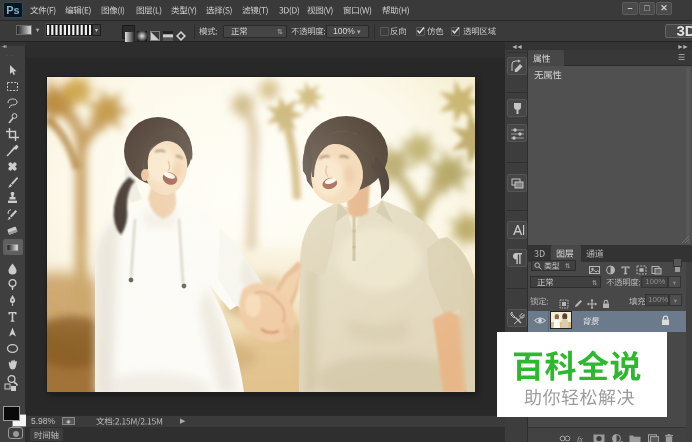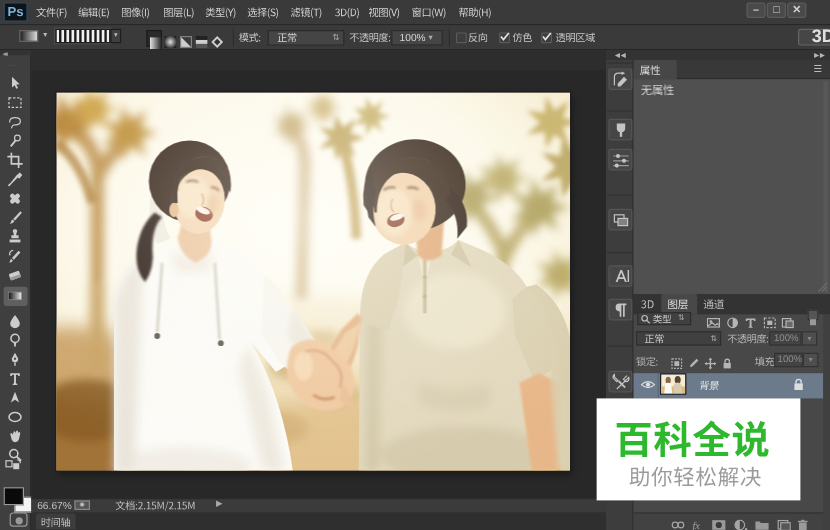--- a/index.html
+++ b/index.html
@@ -223,21 +223,21 @@
       <path d="M10 0 Q13 0 13 3" fill="none" stroke="#ccc"></path>
     </svg>
 <div class="abs" style="left:12px;top:414px;width:15px;height:13px;background:#f4f4f4;border:1px solid #888"></div>
 <div class="abs" style="left:3px;top:406px;width:17px;height:15px;background:#0a0a0a;border:1px solid #9a9a9a"></div>
 <div class="abs" style="left:8px;top:427px;width:15px;height:12px;border:1px solid #999;border-radius:3px;background:#3f3f3f">
       <div style="position:absolute;left:4px;top:2.5px;width:6px;height:6px;border-radius:50%;background:#999"></div>
     </div>
 <div class="abs" style="left:26px;top:42px;width:479px;height:16px;background:#2d2d2d"></div>
 <div class="abs" style="left:26px;top:58px;width:479px;height:357px;background:#282828"></div>
 <div class="abs" style="left:26px;top:415px;width:479px;height:12px;background:#3b3b3b;border-top:1px solid #2a2a2a"></div>
-<div class="abs" style="left:31px;top:416px;width:40px;height:10px;color:#c0c0c0;font-size:8.5px;line-height:10px">66.67%</div>
+<div class="abs" style="left:31px;top:416px;width:40px;height:10px;color:#c0c0c0;font-size:8.5px;line-height:10px">5.98%</div>
 <div class="abs" style="left:62px;top:417px;width:13px;height:8px;border:1px solid #888;background:#555;font-size:5px;color:#ccc;text-align:center;line-height:7px">◉</div>
 <svg style="position:absolute;left:94px;top:414.6px;overflow:visible" width="71" height="12" viewBox="-2 -9.4 71 12">
       <path d="M3.6 -7.0C3.9 -6.6 4.1 -6.0 4.2 -5.7L4.9 -5.9C4.8 -6.2 4.5 -6.8 4.3 -7.2ZM0.4 -5.6V-5.0H1.8C2.3 -3.7 2.9 -2.6 3.8 -1.7C2.9 -0.9 1.7 -0.3 0.3 0.1C0.4 0.2 0.6 0.5 0.7 0.7C2.1 0.2 3.3 -0.4 4.3 -1.2C5.2 -0.4 6.4 0.2 7.8 0.6C7.9 0.4 8.1 0.2 8.2 0.0C6.9 -0.3 5.7 -0.9 4.8 -1.7C5.6 -2.6 6.3 -3.7 6.8 -5.0H8.1V-5.6ZM4.3 -2.2C3.5 -3.0 2.9 -3.9 2.4 -5.0H6.0C5.6 -3.9 5.0 -2.9 4.3 -2.2Z M15.5 -6.6C15.4 -6.0 15.0 -5.1 14.7 -4.5L15.2 -4.4C15.5 -4.9 15.9 -5.7 16.2 -6.4ZM11.7 -6.4C12.0 -5.8 12.3 -4.9 12.4 -4.4L13.0 -4.6C12.8 -5.2 12.5 -6.0 12.2 -6.6ZM9.9 -7.1V-5.3H8.7V-4.7H9.8C9.6 -3.6 9.0 -2.2 8.5 -1.5C8.6 -1.3 8.8 -1.1 8.9 -0.9C9.3 -1.5 9.7 -2.4 9.9 -3.4V0.7H10.5V-3.6C10.8 -3.2 11.1 -2.7 11.2 -2.4L11.6 -2.9C11.5 -3.1 10.8 -4.1 10.5 -4.4V-4.7H11.6V-5.3H10.5V-7.1ZM11.4 -0.5V0.1H15.5V0.6H16.1V-4.0H14.2V-7.1H13.6V-4.0H11.6V-3.4H15.5V-2.3H11.7V-1.7H15.5V-0.5Z M17.8 -3.3C18.1 -3.3 18.3 -3.6 18.3 -3.9C18.3 -4.3 18.1 -4.5 17.8 -4.5C17.5 -4.5 17.2 -4.3 17.2 -3.9C17.2 -3.6 17.5 -3.3 17.8 -3.3ZM17.8 0.1C18.1 0.1 18.3 -0.1 18.3 -0.5C18.3 -0.8 18.1 -1.1 17.8 -1.1C17.5 -1.1 17.2 -0.8 17.2 -0.5C17.2 -0.1 17.5 0.1 17.8 0.1Z M19.1 0.0H23.1V-0.7H21.3C21.0 -0.7 20.6 -0.6 20.3 -0.6C21.8 -2.0 22.8 -3.3 22.8 -4.5C22.8 -5.6 22.1 -6.3 20.9 -6.3C20.1 -6.3 19.6 -6.0 19.1 -5.4L19.6 -5.0C19.9 -5.4 20.3 -5.7 20.8 -5.7C21.6 -5.7 22.0 -5.2 22.0 -4.5C22.0 -3.4 21.1 -2.2 19.1 -0.5Z M24.5 0.1C24.8 0.1 25.0 -0.1 25.0 -0.5C25.0 -0.8 24.8 -1.1 24.5 -1.1C24.1 -1.1 23.9 -0.8 23.9 -0.5C23.9 -0.1 24.1 0.1 24.5 0.1Z M26.2 0.0H29.6V-0.6H28.4V-6.2H27.8C27.4 -6.0 27.0 -5.9 26.5 -5.8V-5.3H27.6V-0.6H26.2Z M32.2 0.1C33.2 0.1 34.2 -0.7 34.2 -2.0C34.2 -3.4 33.4 -4.0 32.3 -4.0C32.0 -4.0 31.7 -3.9 31.4 -3.8L31.6 -5.6H33.9V-6.2H30.9L30.7 -3.3L31.1 -3.1C31.5 -3.3 31.7 -3.4 32.1 -3.4C32.9 -3.4 33.4 -2.9 33.4 -2.0C33.4 -1.1 32.9 -0.5 32.1 -0.5C31.4 -0.5 30.9 -0.9 30.6 -1.2L30.2 -0.7C30.6 -0.3 31.2 0.1 32.2 0.1Z M35.3 0.0H36.0V-3.5C36.0 -4.0 36.0 -4.7 35.9 -5.3H36.0L36.5 -3.9L37.7 -0.6H38.2L39.4 -3.9L39.9 -5.3H39.9C39.9 -4.7 39.8 -4.0 39.8 -3.5V0.0H40.5V-6.2H39.6L38.4 -2.9C38.2 -2.5 38.1 -2.0 38.0 -1.6H37.9C37.8 -2.0 37.6 -2.5 37.5 -2.9L36.3 -6.2H35.3Z M41.3 1.5H41.8L44.4 -6.7H43.8Z M44.7 0.0H48.6V-0.7H46.9C46.6 -0.7 46.2 -0.6 45.9 -0.6C47.3 -2.0 48.3 -3.3 48.3 -4.5C48.3 -5.6 47.6 -6.3 46.5 -6.3C45.7 -6.3 45.2 -6.0 44.7 -5.4L45.1 -5.0C45.5 -5.4 45.9 -5.7 46.4 -5.7C47.2 -5.7 47.5 -5.2 47.5 -4.5C47.5 -3.4 46.6 -2.2 44.7 -0.5Z M50.0 0.1C50.3 0.1 50.6 -0.1 50.6 -0.5C50.6 -0.8 50.3 -1.1 50.0 -1.1C49.7 -1.1 49.5 -0.8 49.5 -0.5C49.5 -0.1 49.7 0.1 50.0 0.1Z M51.7 0.0H55.2V-0.6H53.9V-6.2H53.3C53.0 -6.0 52.6 -5.9 52.0 -5.8V-5.3H53.1V-0.6H51.7Z M57.7 0.1C58.8 0.1 59.8 -0.7 59.8 -2.0C59.8 -3.4 58.9 -4.0 57.9 -4.0C57.5 -4.0 57.2 -3.9 57.0 -3.8L57.1 -5.6H59.5V-6.2H56.4L56.2 -3.3L56.7 -3.1C57.0 -3.3 57.3 -3.4 57.7 -3.4C58.5 -3.4 59.0 -2.9 59.0 -2.0C59.0 -1.1 58.4 -0.5 57.7 -0.5C56.9 -0.5 56.5 -0.9 56.1 -1.2L55.7 -0.7C56.2 -0.3 56.8 0.1 57.7 0.1Z M60.9 0.0H61.6V-3.5C61.6 -4.0 61.5 -4.7 61.5 -5.3H61.5L62.0 -3.9L63.2 -0.6H63.7L64.9 -3.9L65.4 -5.3H65.4C65.4 -4.7 65.3 -4.0 65.3 -3.5V0.0H66.1V-6.2H65.1L63.9 -2.9C63.8 -2.5 63.7 -2.0 63.5 -1.6H63.5C63.3 -2.0 63.2 -2.5 63.0 -2.9L61.8 -6.2H60.9Z" fill="#c0c0c0"></path>
     </svg>
 <div class="abs" style="left:180px;top:417px;width:8px;height:8px;color:#aaa;font-size:7px;line-height:8px">▶</div>
 <div class="abs" style="left:26px;top:427px;width:479px;height:15px;background:#2f2f2f"></div>
 <div class="abs" style="left:30px;top:428px;width:33px;height:13px;background:#3d3d3d;border-radius:2px 2px 0 0"></div>
 <svg style="position:absolute;left:32px;top:428.6px;overflow:visible" width="29" height="12" viewBox="-2 -9.4 29 12">
       <path d="M4.0 -3.8C4.5 -3.2 5.1 -2.3 5.3 -1.8L5.9 -2.1C5.6 -2.6 5.0 -3.5 4.6 -4.1ZM2.8 -3.4V-1.5H1.3V-3.4ZM2.8 -4.0H1.3V-5.8H2.8ZM0.7 -6.4V-0.2H1.3V-0.9H3.3V-6.4ZM6.5 -7.1V-5.4H3.7V-4.8H6.5V-0.3C6.5 -0.1 6.4 -0.1 6.3 -0.1C6.1 -0.0 5.4 -0.0 4.8 -0.1C4.9 0.1 5.0 0.4 5.0 0.6C5.9 0.6 6.4 0.6 6.7 0.5C7.0 0.4 7.1 0.2 7.1 -0.3V-4.8H8.2V-5.4H7.1V-7.1Z M9.0 -5.2V0.7H9.6V-5.2ZM9.1 -6.7C9.5 -6.3 9.9 -5.8 10.1 -5.5L10.7 -5.8C10.5 -6.2 10.0 -6.7 9.6 -7.0ZM11.4 -2.5H13.5V-1.4H11.4ZM11.4 -4.2H13.5V-3.0H11.4ZM10.8 -4.7V-0.8H14.1V-4.7ZM11.2 -6.7V-6.1H15.3V-0.1C15.3 0.0 15.3 0.1 15.2 0.1C15.1 0.1 14.7 0.1 14.3 0.1C14.4 0.2 14.5 0.5 14.5 0.6C15.1 0.6 15.4 0.6 15.7 0.5C15.9 0.4 16.0 0.3 16.0 -0.1V-6.7Z M20.9 -2.4H22.0V-0.4H20.9ZM20.9 -2.9V-4.8H22.0V-2.9ZM23.7 -2.4V-0.4H22.6V-2.4ZM23.7 -2.9H22.6V-4.8H23.7ZM22.0 -7.1V-5.3H20.3V0.7H20.9V0.2H23.7V0.6H24.3V-5.3H22.6V-7.1ZM17.1 -2.8C17.2 -2.9 17.4 -2.9 17.7 -2.9H18.6V-1.7L16.8 -1.4L16.9 -0.8L18.6 -1.1V0.6H19.1V-1.2L20.0 -1.4L20.0 -2.0L19.1 -1.8V-2.9H20.0V-3.5H19.1V-4.8H18.6V-3.5H17.7C17.9 -4.1 18.2 -4.8 18.4 -5.6H19.9V-6.2H18.5C18.6 -6.4 18.7 -6.7 18.7 -7.0L18.1 -7.1C18.1 -6.8 18.0 -6.5 17.9 -6.2H16.8V-5.6H17.8C17.6 -4.9 17.4 -4.3 17.3 -4.1C17.2 -3.7 17.1 -3.4 16.9 -3.4C17.0 -3.2 17.1 -2.9 17.1 -2.8Z" fill="#c6c6c6"></path>
     </svg>

